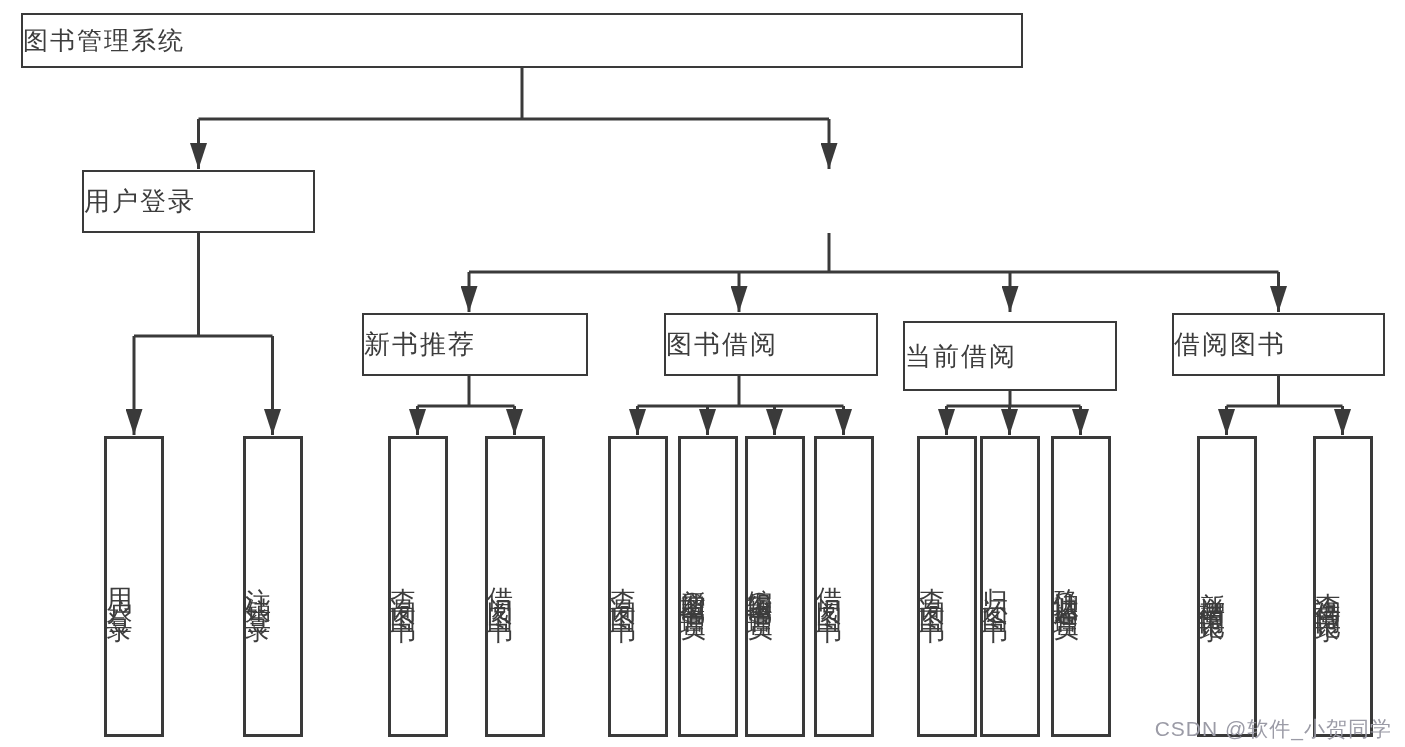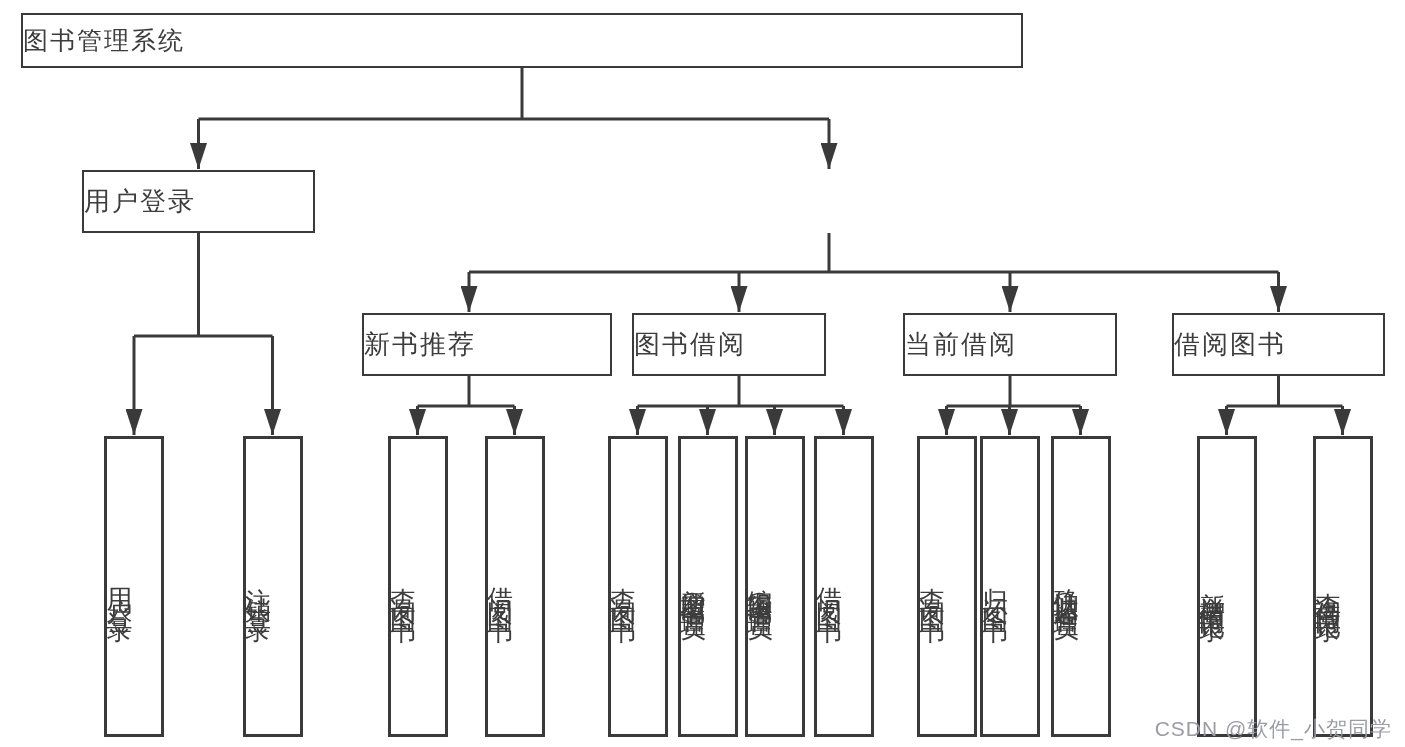--- a/index.html
+++ b/index.html
@@ -97,27 +97,27 @@
   </svg>
 
   <div class="box h-box root-box" style="left:21px;top:13px;width:1002px;height:55px">
     <span class="lbl">图书管理系统</span>
   </div>
 
   <div class="box h-box" style="left:82px;top:170px;width:233px;height:63px">
     <span class="lbl">用户登录</span>
   </div>
 
-  <div class="box h-box" style="left:362px;top:313px;width:250px;height:63px">
+  <div class="box h-box" style="left:362px;top:313px;width:226px;height:63px">
     <span class="lbl">新书推荐</span>
   </div>
-  <div class="box h-box" style="left:632px;top:313px;width:194px;height:63px">
+  <div class="box h-box" style="left:664px;top:313px;width:214px;height:63px">
     <span class="lbl">图书借阅</span>
   </div>
-  <div class="box h-box" style="left:903px;top:313px;width:214px;height:63px">
+  <div class="box h-box" style="left:903px;top:321px;width:214px;height:70px">
     <span class="lbl">当前借阅</span>
   </div>
   <div class="box h-box" style="left:1172px;top:313px;width:213px;height:63px">
     <span class="lbl">借阅图书</span>
   </div>
 
   <div class="box v-box" style="left:104px;top:436px;width:60px;height:301px">
     <span class="lbl">用户登录</span>
   </div>
   <div class="box v-box" style="left:242.5px;top:436px;width:60px;height:301px">

